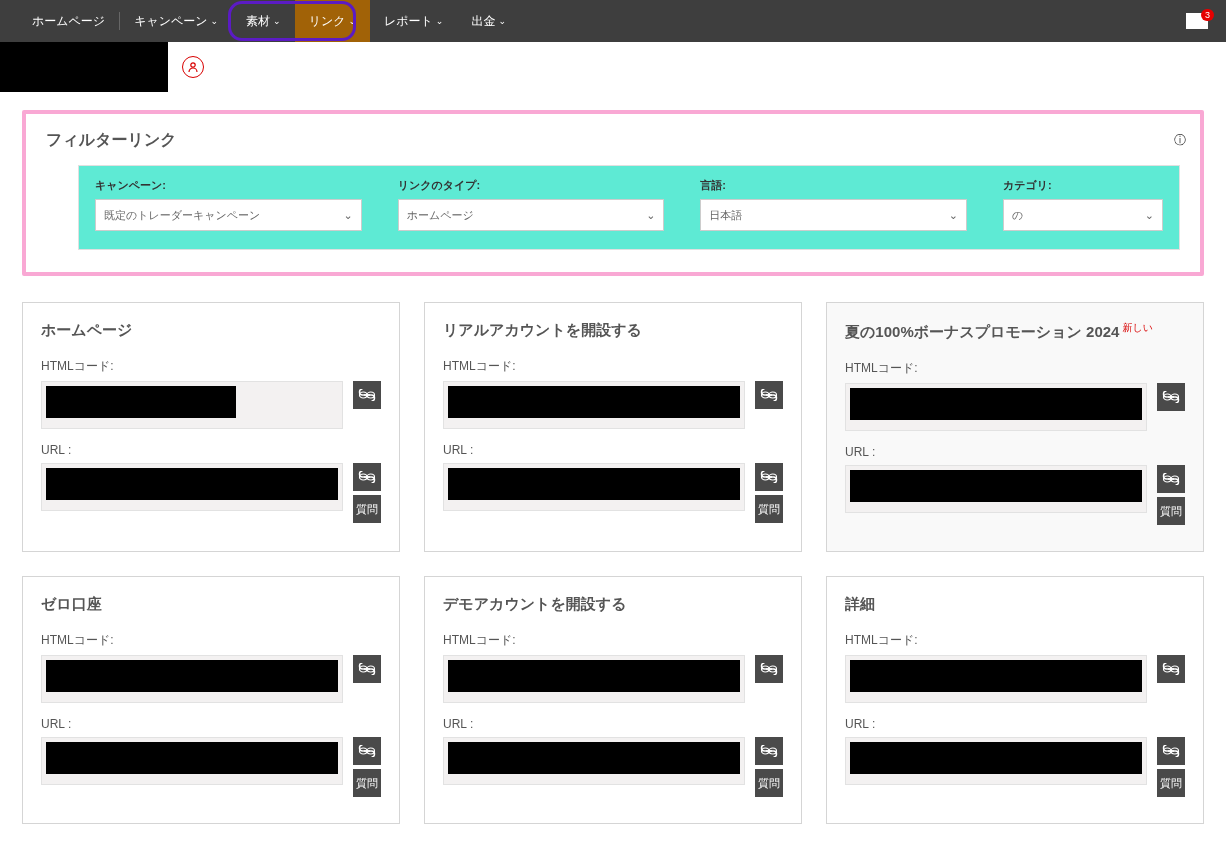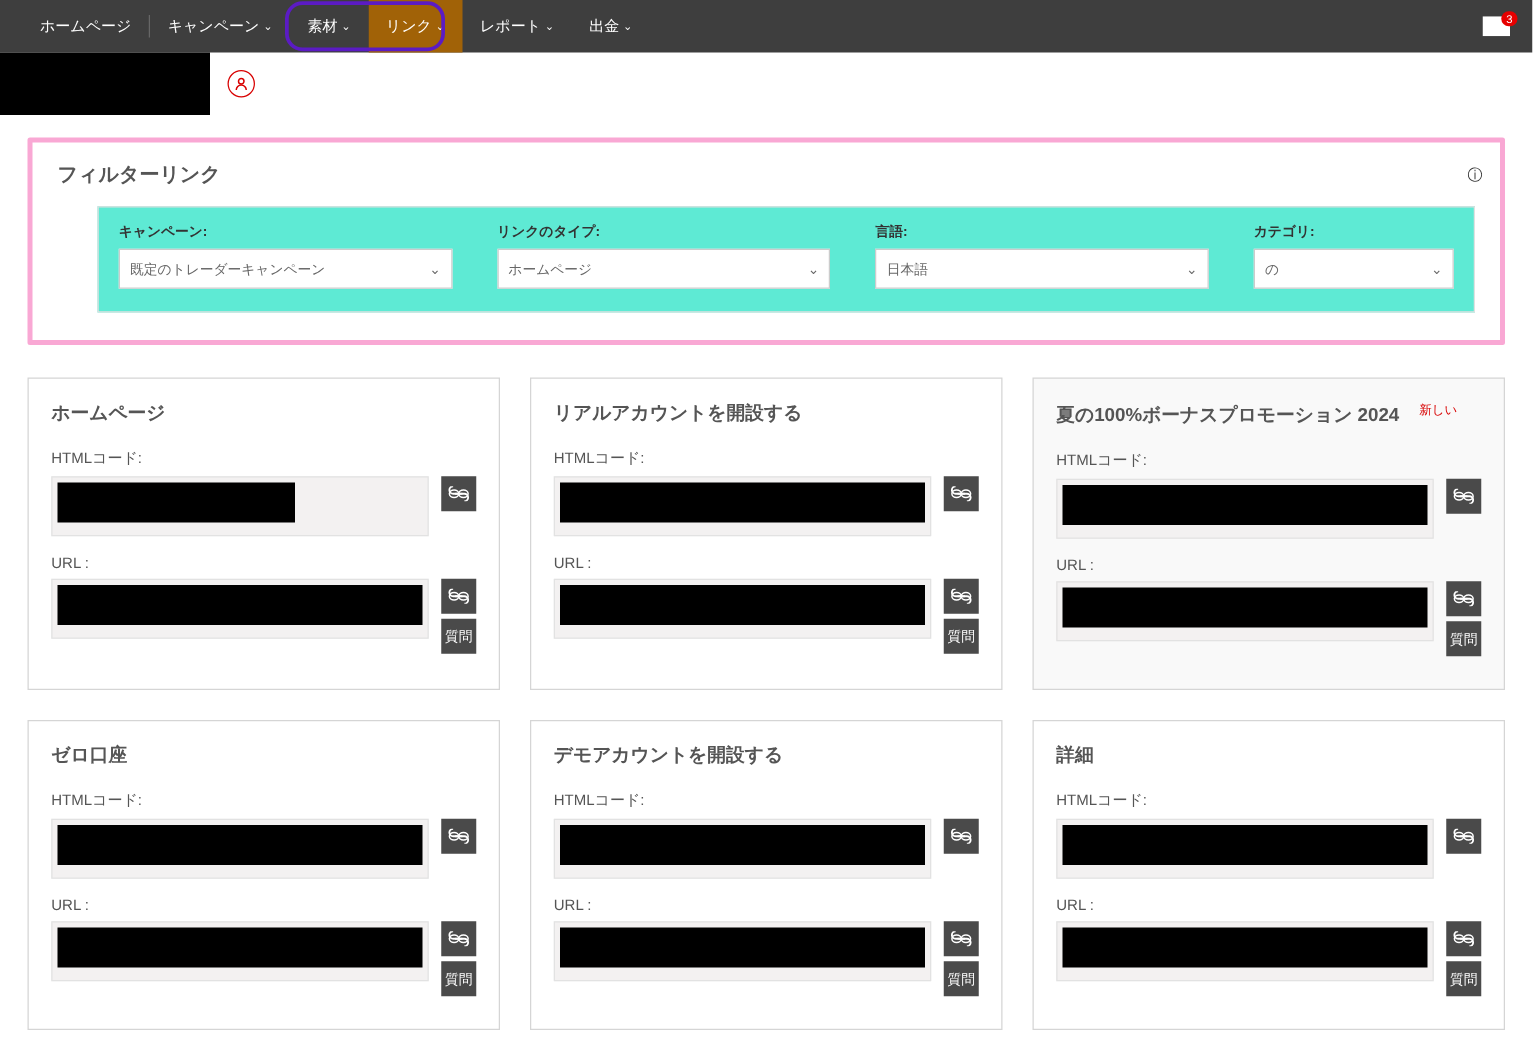--- a/index.html
+++ b/index.html
@@ -35,21 +35,21 @@
 .filter-col { flex: 1; }
 .filter-col.small { flex: 0.6; }
 .filter-label { font-size: 11px; font-weight: bold; color: #333; margin-bottom: 6px; }
 .select { background: #fff; border: 1px solid #ccc; height: 32px; font-size: 11px; color: #666; padding: 0 8px; display: flex; align-items: center; justify-content: space-between; cursor: pointer; }
 
 
 .cards { display: grid; grid-template-columns: repeat(3,1fr); gap: 24px; }
 .card { background: #fff; border: 1px solid #d5d5d5; padding: 18px 18px 12px; }
 .card.accent { background: #f9f9f9; }
 .card-title { font-size: 15px; color: #555; font-weight: 600; margin-bottom: 18px; }
-.card-title .new-tag { color: #d80000; font-size: 10px; font-weight: normal; vertical-align: super; margin-left: 16px; text-align: right; }
+.card-title .new-tag { color: #d80000; font-size: 10px; font-weight: normal; vertical-align: super; margin-left: 3px; text-align: right; }
 .field-label { font-size: 12px; color: #555; margin-bottom: 6px; }
 .field-row { display: flex; gap: 10px; margin-bottom: 14px; align-items: flex-start; }
 .field-box { flex: 1; background: #f3f1f1; border: 1px solid #e2e2e2; min-height: 48px; padding: 4px; position: relative; }
 .redact { background: #000; height: 32px; }
 .redact.half { width: 65%; }
 .btn-col { display: flex; flex-direction: column; gap: 4px; }
 .icon-btn { background: #4a4a4a; color: #fff; width: 28px; height: 28px; display: flex; align-items: center; justify-content: center; cursor: pointer; font-size: 14px; }
 .icon-btn.txt { font-size: 11px; }
 
 svg { display: block; }

